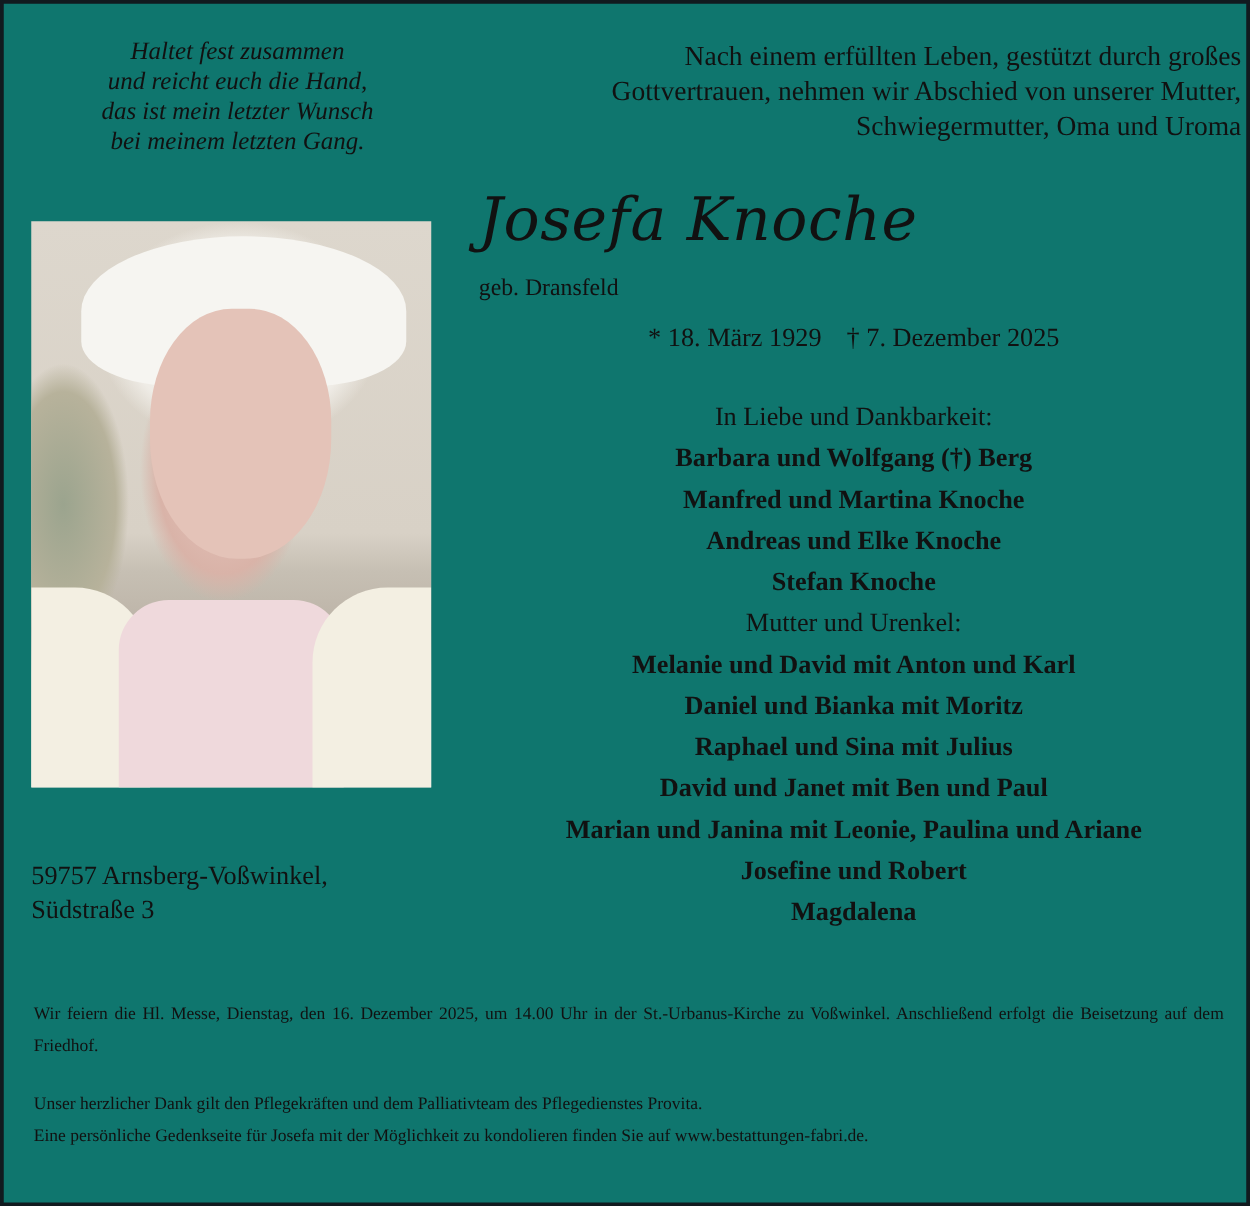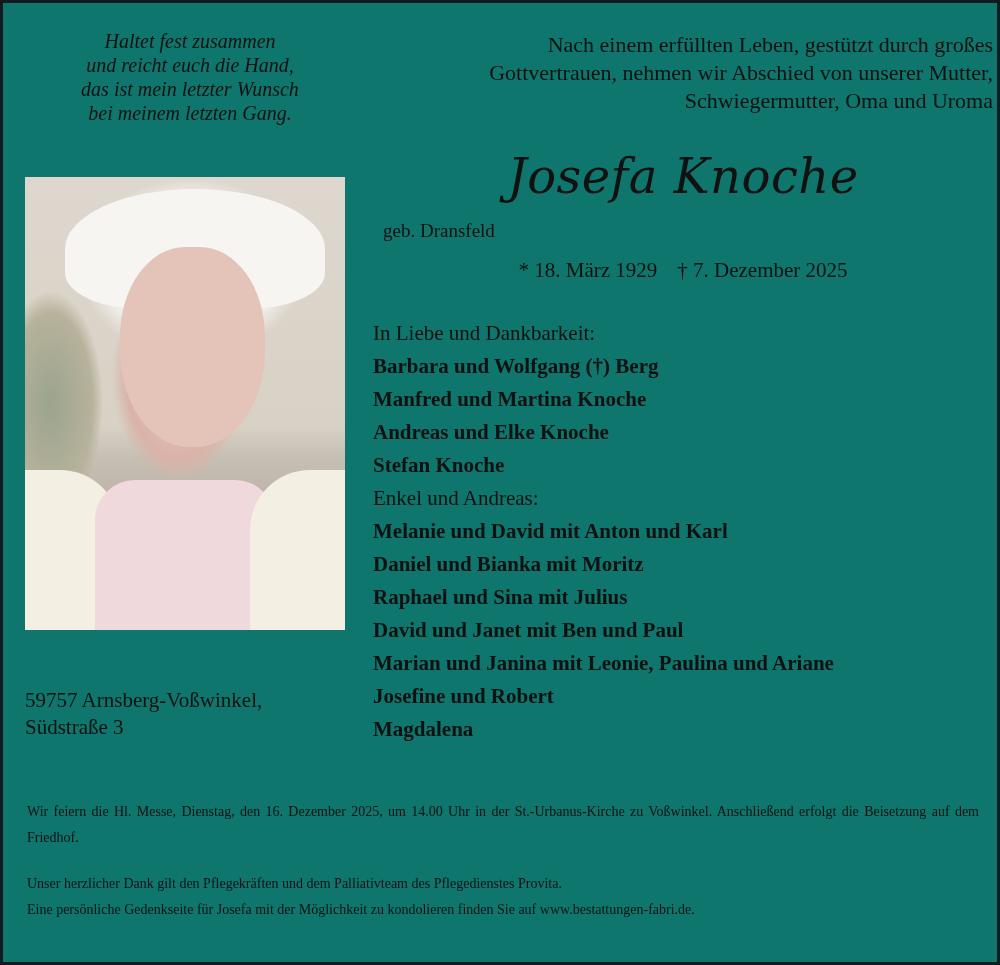--- a/index.html
+++ b/index.html
@@ -20,37 +20,37 @@
     left: 22px; top: 26px; width: 330px;
     text-align: center; font-style: italic;
     font-size: 20px; line-height: 24px;
   }
   .intro {
     left: 370px; top: 28px; width: 620px;
     text-align: right; font-size: 22px; line-height: 28px;
   }
   .name {
     left: 380px; top: 140px; width: 600px;
-    text-align: center; font-style: italic;
+    font-style: italic;
     font-size: 48px; line-height: 66px;
     font-family: "DejaVu Serif", "Liberation Serif", serif;
     letter-spacing: 0.5px;
   }
   .nee {
     left: 380px; top: 216px; width: 600px;
     text-align: left; font-size: 19px; line-height: 24px;
   }
   .dates {
     left: 380px; top: 254px; width: 600px;
     text-align: center; font-size: 21px; line-height: 26px;
   }
   .dates span + span { margin-left: 20px; }
   .family {
     left: 370px; top: 314px; width: 620px;
-    text-align: left;
+    text-align: center;
   }
   .family .lbl { font-size: 21px; line-height: 33px; }
   .family .nm { font-size: 21px; line-height: 33px; font-weight: bold; }
   .photo {
     left: 22px; top: 174px; width: 320px; height: 453px;
     background:
       radial-gradient(ellipse 95px 150px at 48% 44%, #e8c8c0 0%, #d9b3a8 55%, rgba(217,179,168,0) 70%),
       radial-gradient(ellipse 150px 120px at 52% 20%, #f7f6f2 0%, #efece6 60%, rgba(239,236,230,0) 75%),
       radial-gradient(ellipse 70px 150px at 8% 50%, #9ba48e 0%, #b7b29b 60%, rgba(183,178,155,0) 75%),
       linear-gradient(180deg, #ddd7cd 0%, #d8d1c6 55%, #c6bfb3 62%, #bcb3a7 72%, #ebe6db 80%, #f2eee5 100%);
@@ -121,21 +121,21 @@
     <div class="shirt"></div>
     <div class="cardigan-r"></div>
   </div>
 
   <div class="abs family">
     <div class="lbl">In Liebe und Dankbarkeit:</div>
     <div class="nm">Barbara und Wolfgang (†) Berg</div>
     <div class="nm">Manfred und Martina Knoche</div>
     <div class="nm">Andreas und Elke Knoche</div>
     <div class="nm">Stefan Knoche</div>
-    <div class="lbl">Enkel und Andreas:</div>
+    <div class="lbl">Mutter und Urenkel:</div>
     <div class="nm">Melanie und David mit Anton und Karl</div>
     <div class="nm">Daniel und Bianka mit Moritz</div>
     <div class="nm">Raphael und Sina mit Julius</div>
     <div class="nm">David und Janet mit Ben und Paul</div>
     <div class="nm">Marian und Janina mit Leonie, Paulina und Ariane</div>
     <div class="nm">Josefine und Robert</div>
     <div class="nm">Magdalena</div>
   </div>
 
   <div class="abs address">

